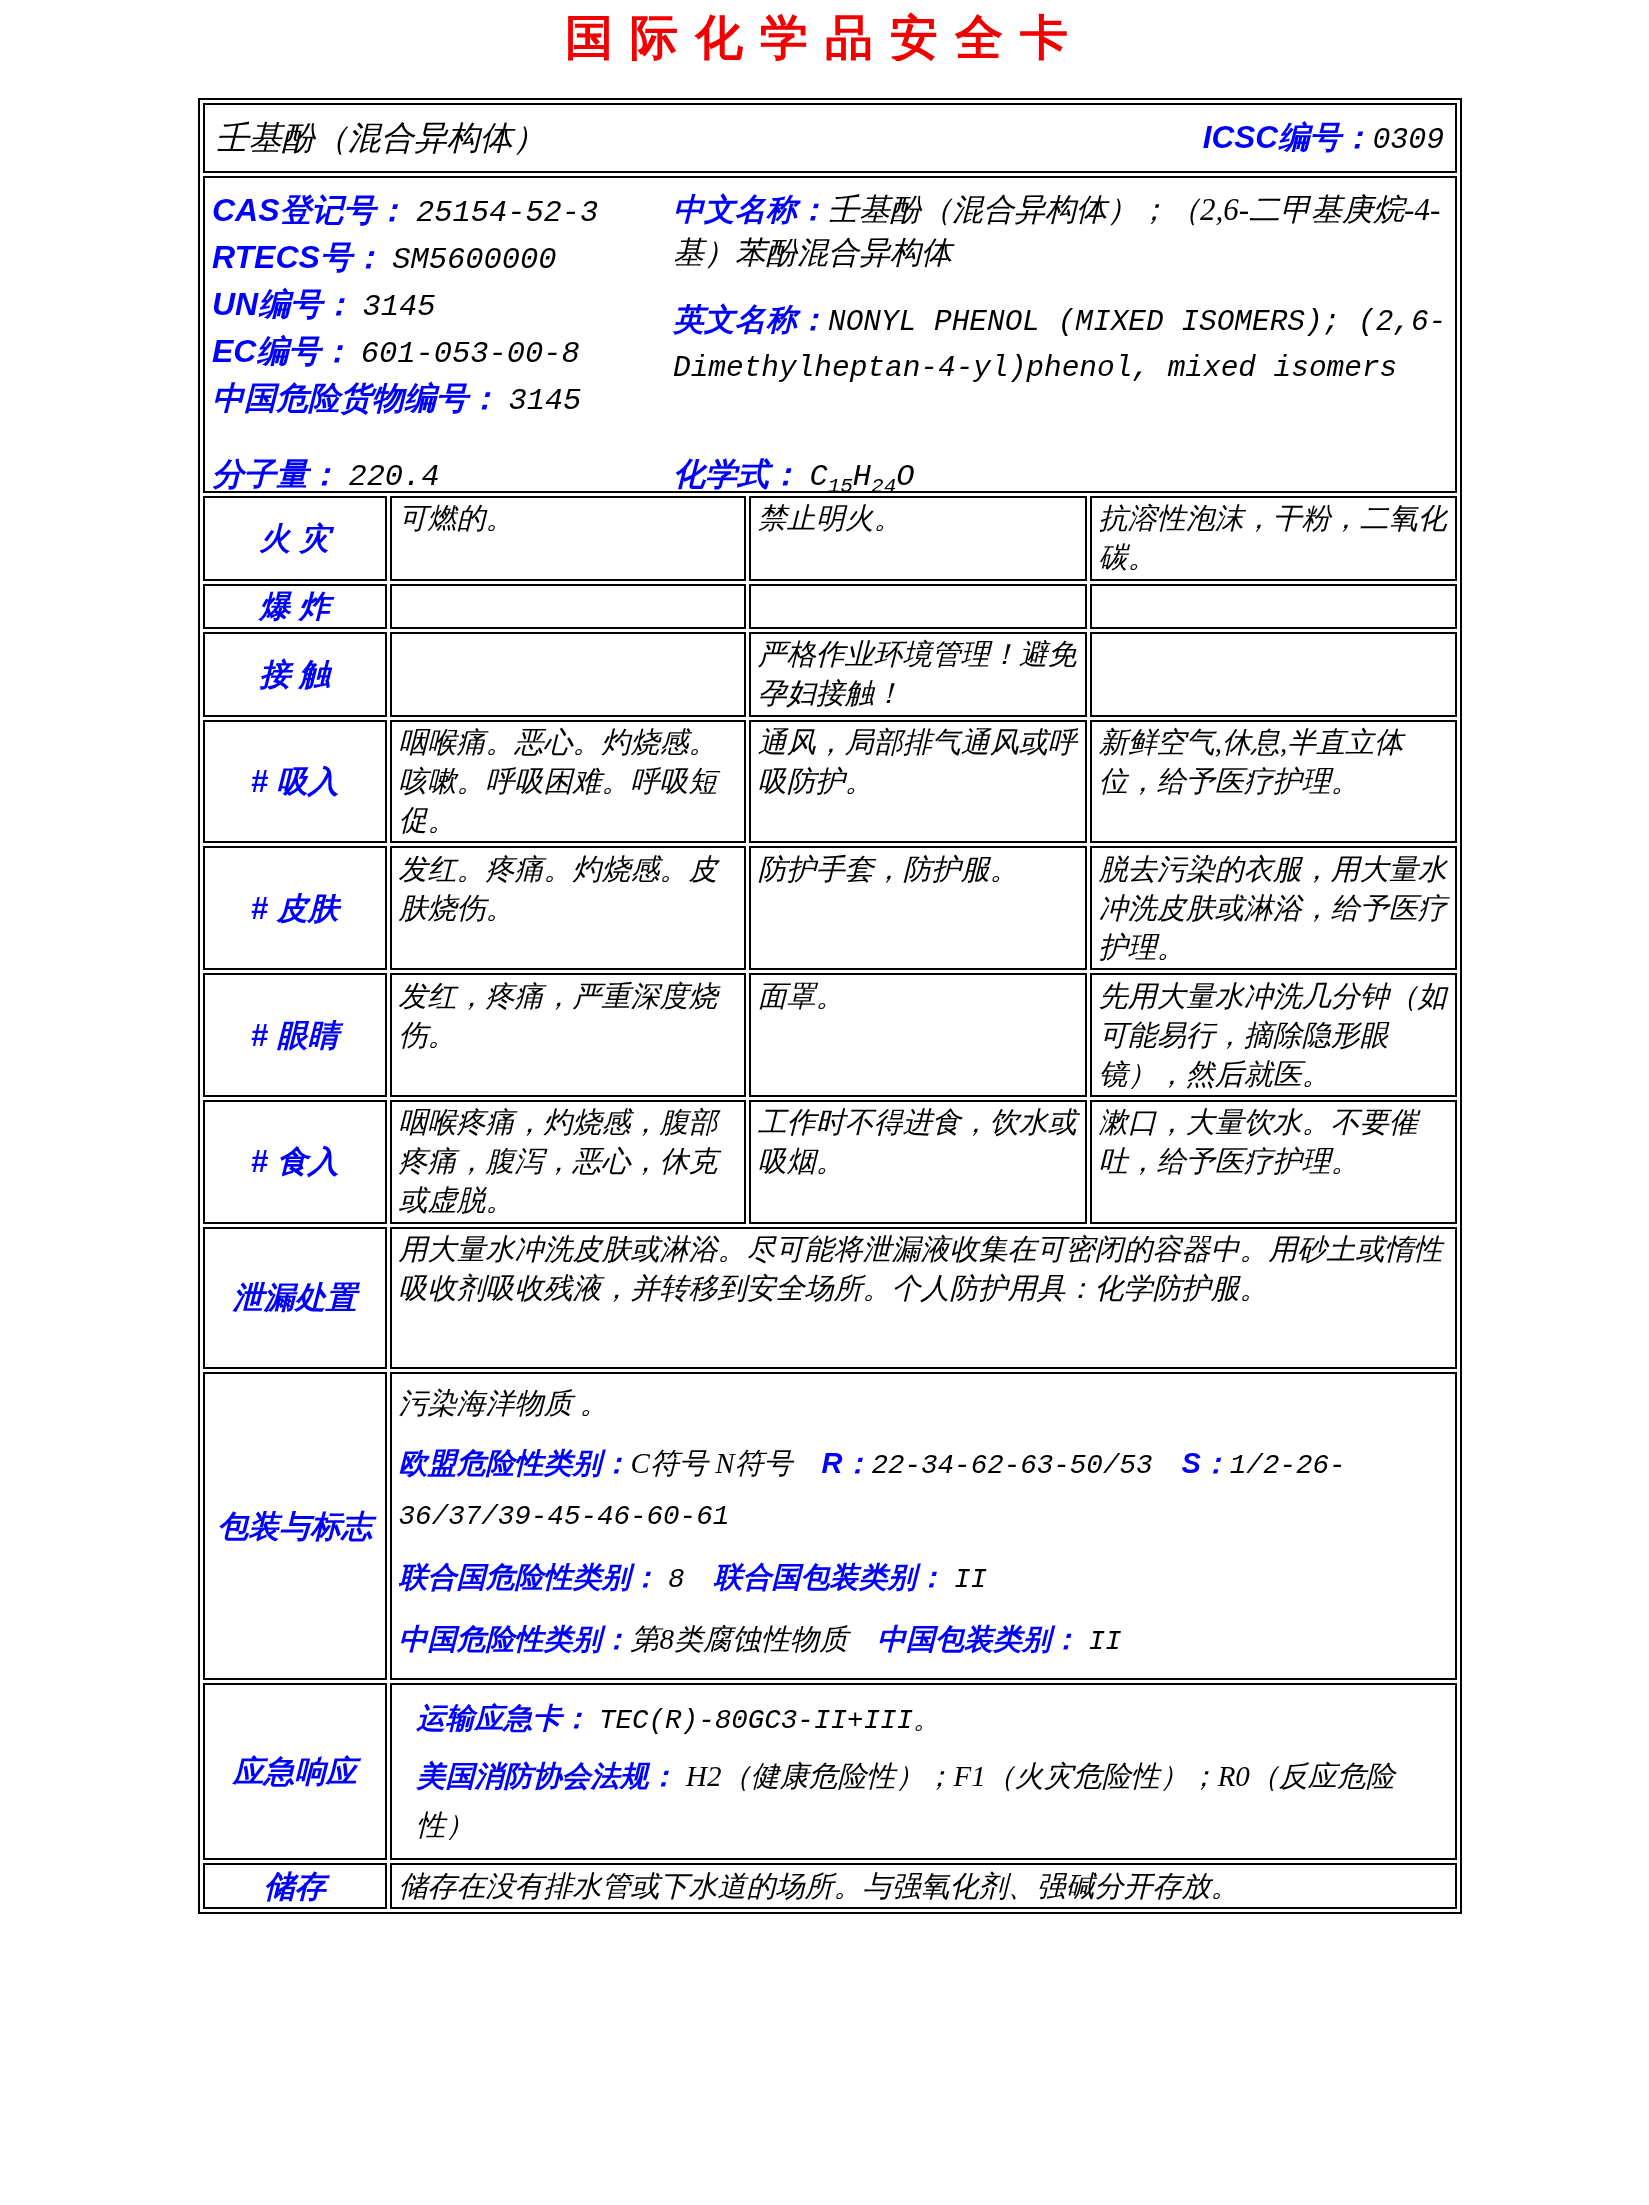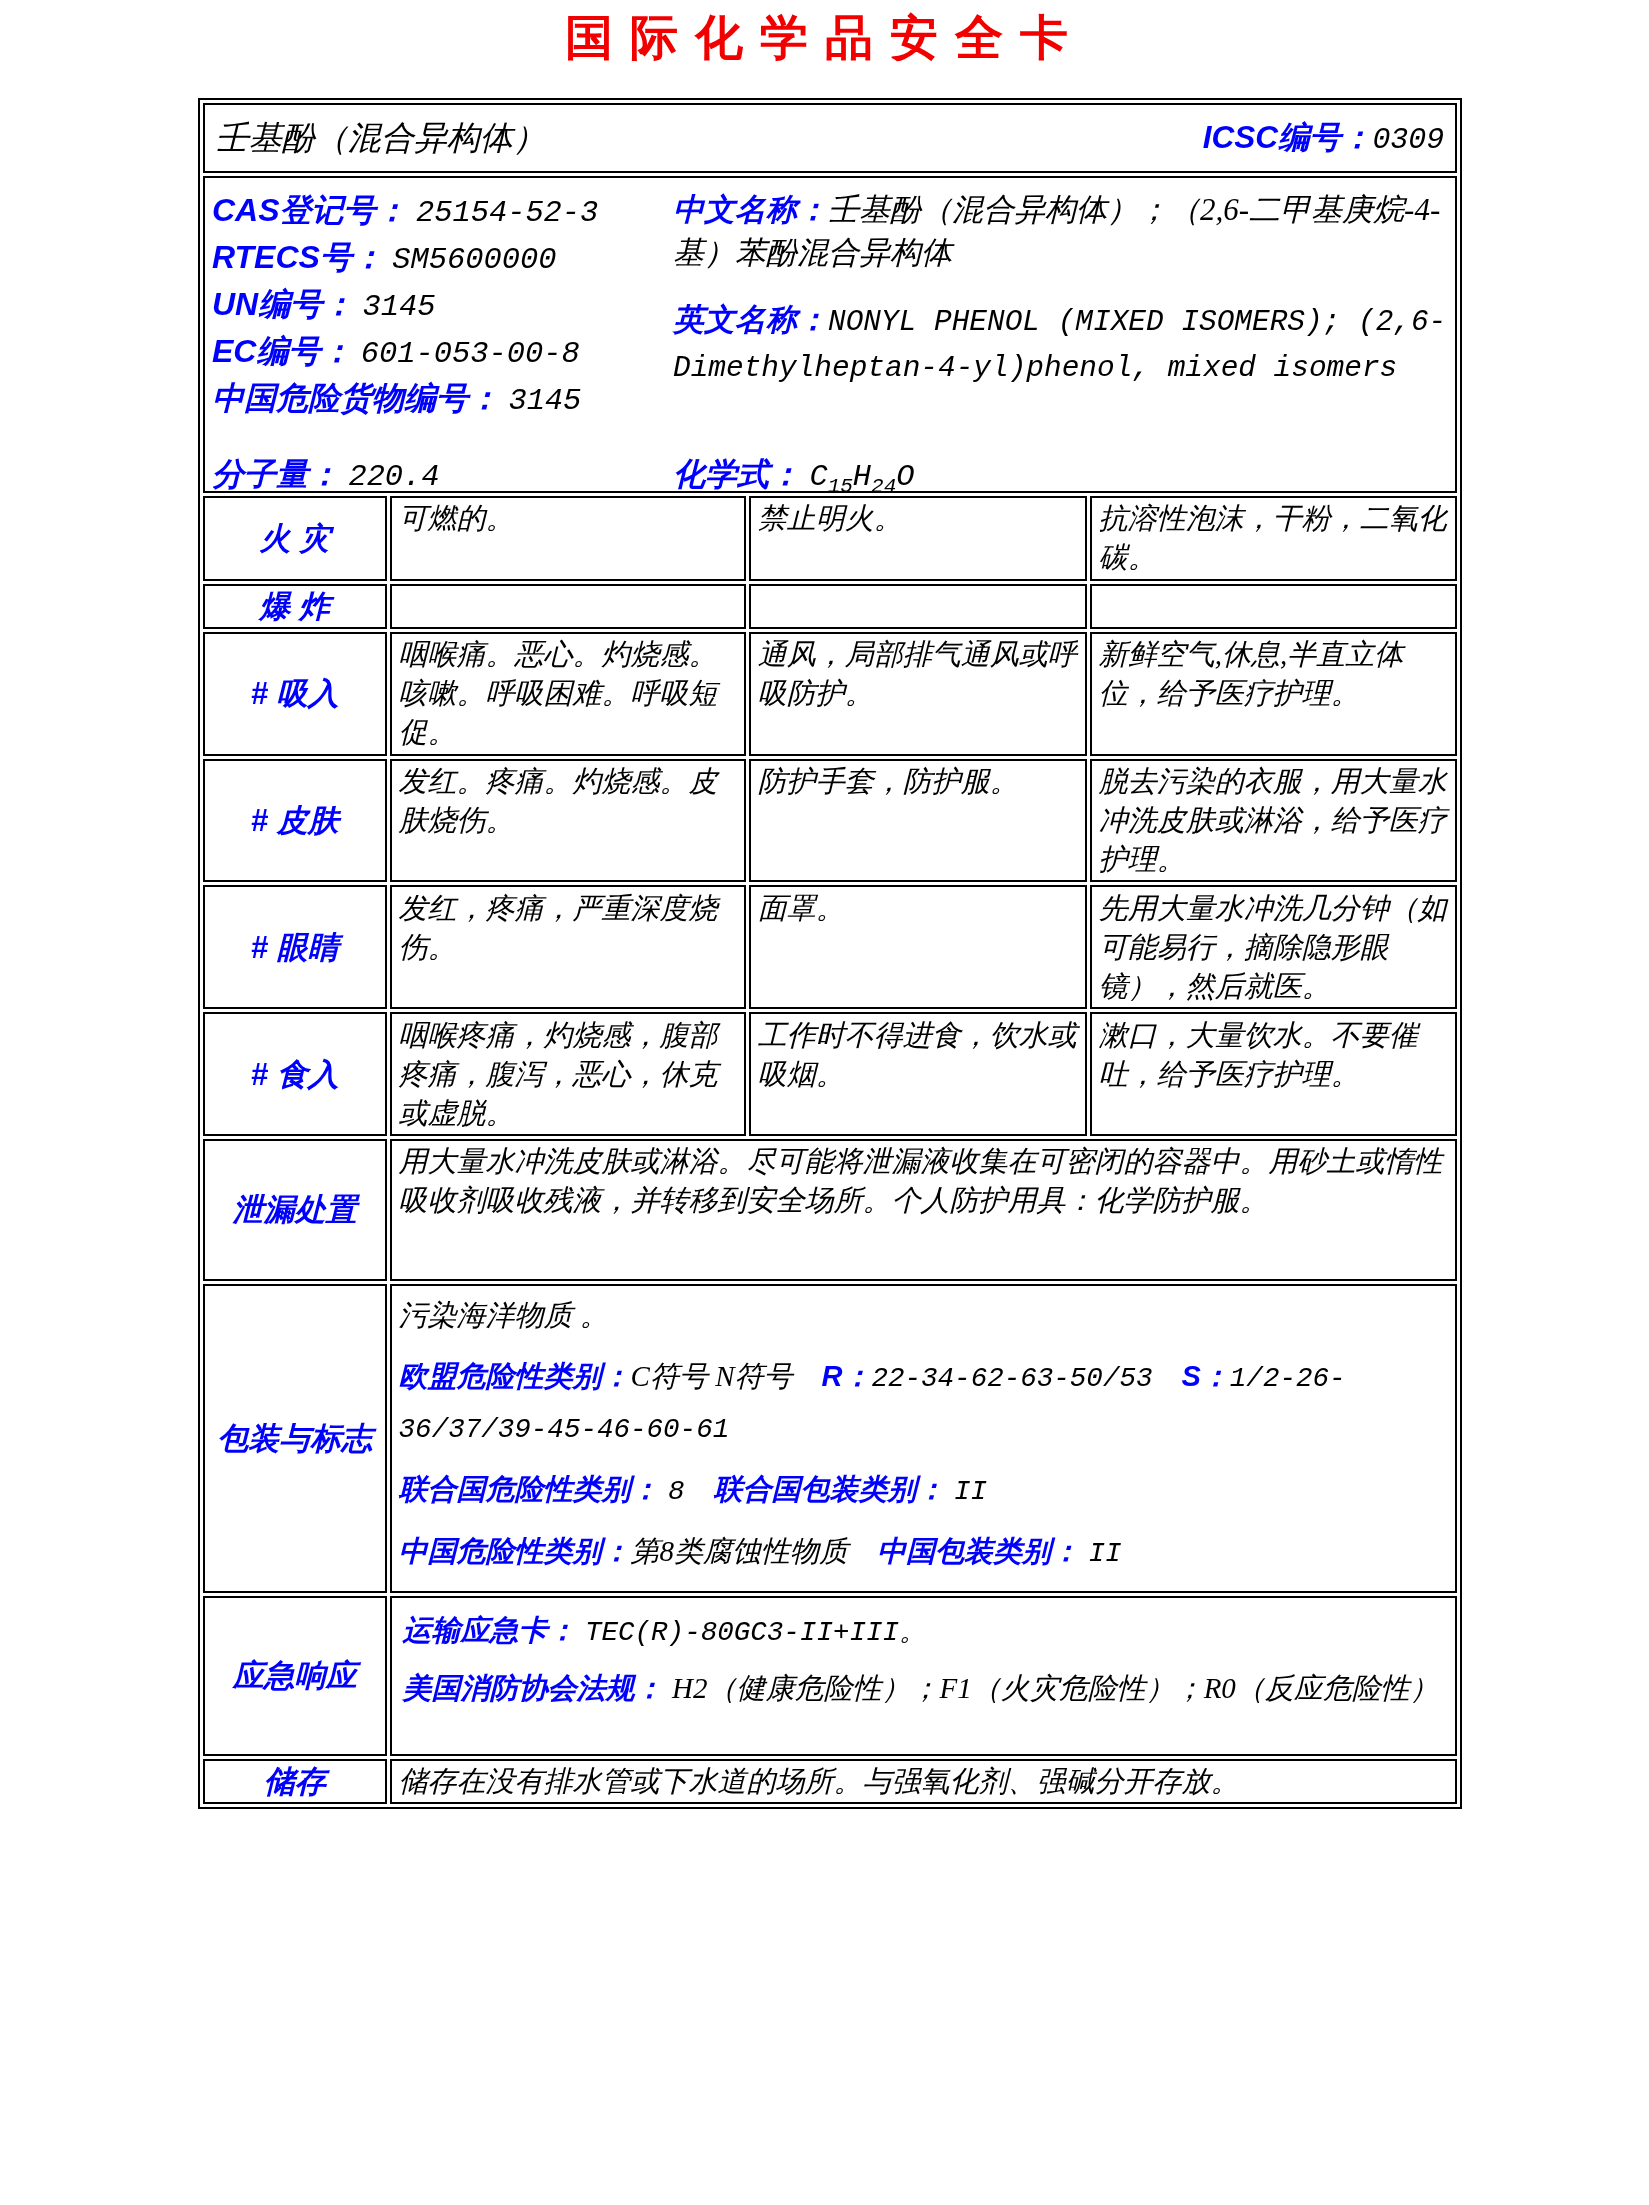--- a/index.html
+++ b/index.html
@@ -30,21 +30,21 @@
   .names .en{margin-top:24px;}
   .mw{position:absolute;left:7px;top:275px;font-size:32px;text-align:center;}
   .formula{position:absolute;left:468px;top:275px;font-size:32px;}
   .formula sub,.mw sub{font-size:21px;}
   sub{font-size:21px;margin-top:31px;}
   
   .spill{line-height:48px;}
   .pack p{margin:11.2px 0;line-height:49px;}
   .pack p:first-child{margin-top:4.2px;}
   .pack .val-mono{overflow-wrap:anywhere;}
-  .emer p{margin:7px 4px;line-height:49px;}
+  .emer p{margin:7px 18px;line-height:49px;}
   .gap{margin-left:29px;}
   .sp{margin-left:8.4px;}
 </style>
 </head>
 <body>
 
 <div class="page-title">国际化学品安全卡</div>
 
 <div class="sheet">
 <table class="card">
@@ -91,20 +91,26 @@
     <td class="content">抗溶性泡沫，干粉，二氧化碳。</td>
   </tr>
 
   <tr style="height:45px">
     <td class="lblcell">爆 炸</td>
     <td class="content"></td>
     <td class="content"></td>
     <td class="content"></td>
   </tr>
 
+  <tr style="height:74px">
+    <td class="lblcell">接 触</td>
+    <td class="content"></td>
+    <td class="content">严格作业环境管理！避免孕妇接触！</td>
+    <td class="content"></td>
+  </tr>
 
   <tr style="height:112px">
     <td class="lblcell"># 吸入</td>
     <td class="content">咽喉痛。恶心。灼烧感。咳嗽。呼吸困难。呼吸短促。</td>
     <td class="content">通风，局部排气通风或呼吸防护。</td>
     <td class="content">新鲜空气,休息,半直立体位，给予医疗护理。</td>
   </tr>
 
   <tr style="height:113px">
     <td class="lblcell"># 皮肤</td>

